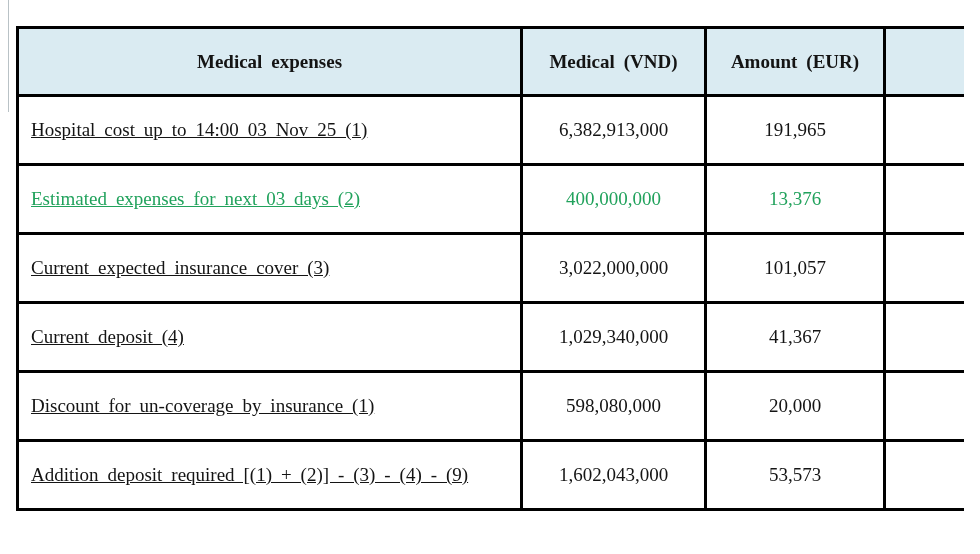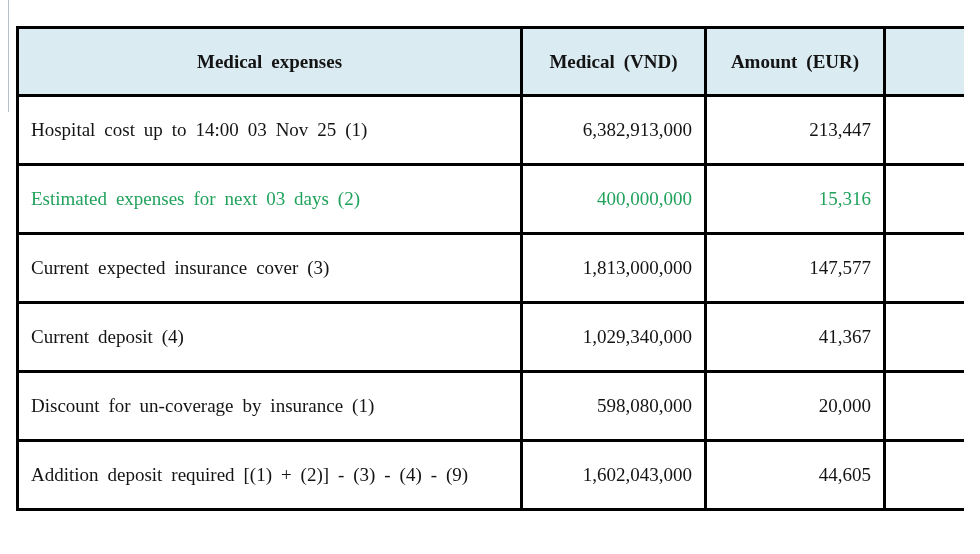--- a/index.html
+++ b/index.html
@@ -50,22 +50,22 @@
   table.expense-table th {
     background: var(--header-bg, #daebf2);
     font-weight: bold;
     text-align: center;
   }
   th.col-note { text-align: left; }
   .col-expense { width: 477px; }
   .col-vnd     { width: 157px; }
   .col-eur     { width: 152px; }
   .col-note    { width: 300px; }
-  td.c-expense { text-align: left; }
-  td.c-vnd, td.c-eur { text-align: right; }
+  td.c-expense { text-align: left; text-decoration: underline; }
+  td.c-vnd, td.c-eur { text-align: center; }
   tr.highlight td { color: var(--highlight-text, #21a25c); }
 </style>
 </head>
 <body>
 
 <div class="page">
   <div class="edge-line"></div>
 
   <table class="expense-table">
     <thead>
@@ -73,48 +73,48 @@
         <th class="col-expense">Medical expenses</th>
         <th class="col-vnd">Medical (VND)</th>
         <th class="col-eur">Amount (EUR)</th>
         <th class="col-note">Note - Rate exch</th>
       </tr>
     </thead>
     <tbody>
       <tr>
         <td class="c-expense">Hospital cost up to 14:00 03 Nov 25 (1)</td>
         <td class="c-vnd">6,382,913,000</td>
-        <td class="c-eur">213,447</td>
+        <td class="c-eur">191,965</td>
         <td class="c-note"></td>
       </tr>
       <tr class="highlight">
         <td class="c-expense">Estimated expenses for next 03 days (2)</td>
         <td class="c-vnd">400,000,000</td>
-        <td class="c-eur">15,316</td>
+        <td class="c-eur">13,376</td>
         <td class="c-note"></td>
       </tr>
       <tr>
         <td class="c-expense">Current expected insurance cover (3)</td>
-        <td class="c-vnd">1,813,000,000</td>
-        <td class="c-eur">147,577</td>
+        <td class="c-vnd">3,022,000,000</td>
+        <td class="c-eur">101,057</td>
         <td class="c-note"></td>
       </tr>
       <tr>
         <td class="c-expense">Current deposit (4)</td>
         <td class="c-vnd">1,029,340,000</td>
         <td class="c-eur">41,367</td>
         <td class="c-note"></td>
       </tr>
       <tr>
         <td class="c-expense">Discount for un-coverage by insurance (1)</td>
         <td class="c-vnd">598,080,000</td>
         <td class="c-eur">20,000</td>
         <td class="c-note"></td>
       </tr>
       <tr>
         <td class="c-expense">Addition deposit required [(1) + (2)] - (3) - (4) - (9)</td>
         <td class="c-vnd">1,602,043,000</td>
-        <td class="c-eur">44,605</td>
+        <td class="c-eur">53,573</td>
         <td class="c-note"></td>
       </tr>
     </tbody>
   </table>
 </div>
 
 </body></html>

